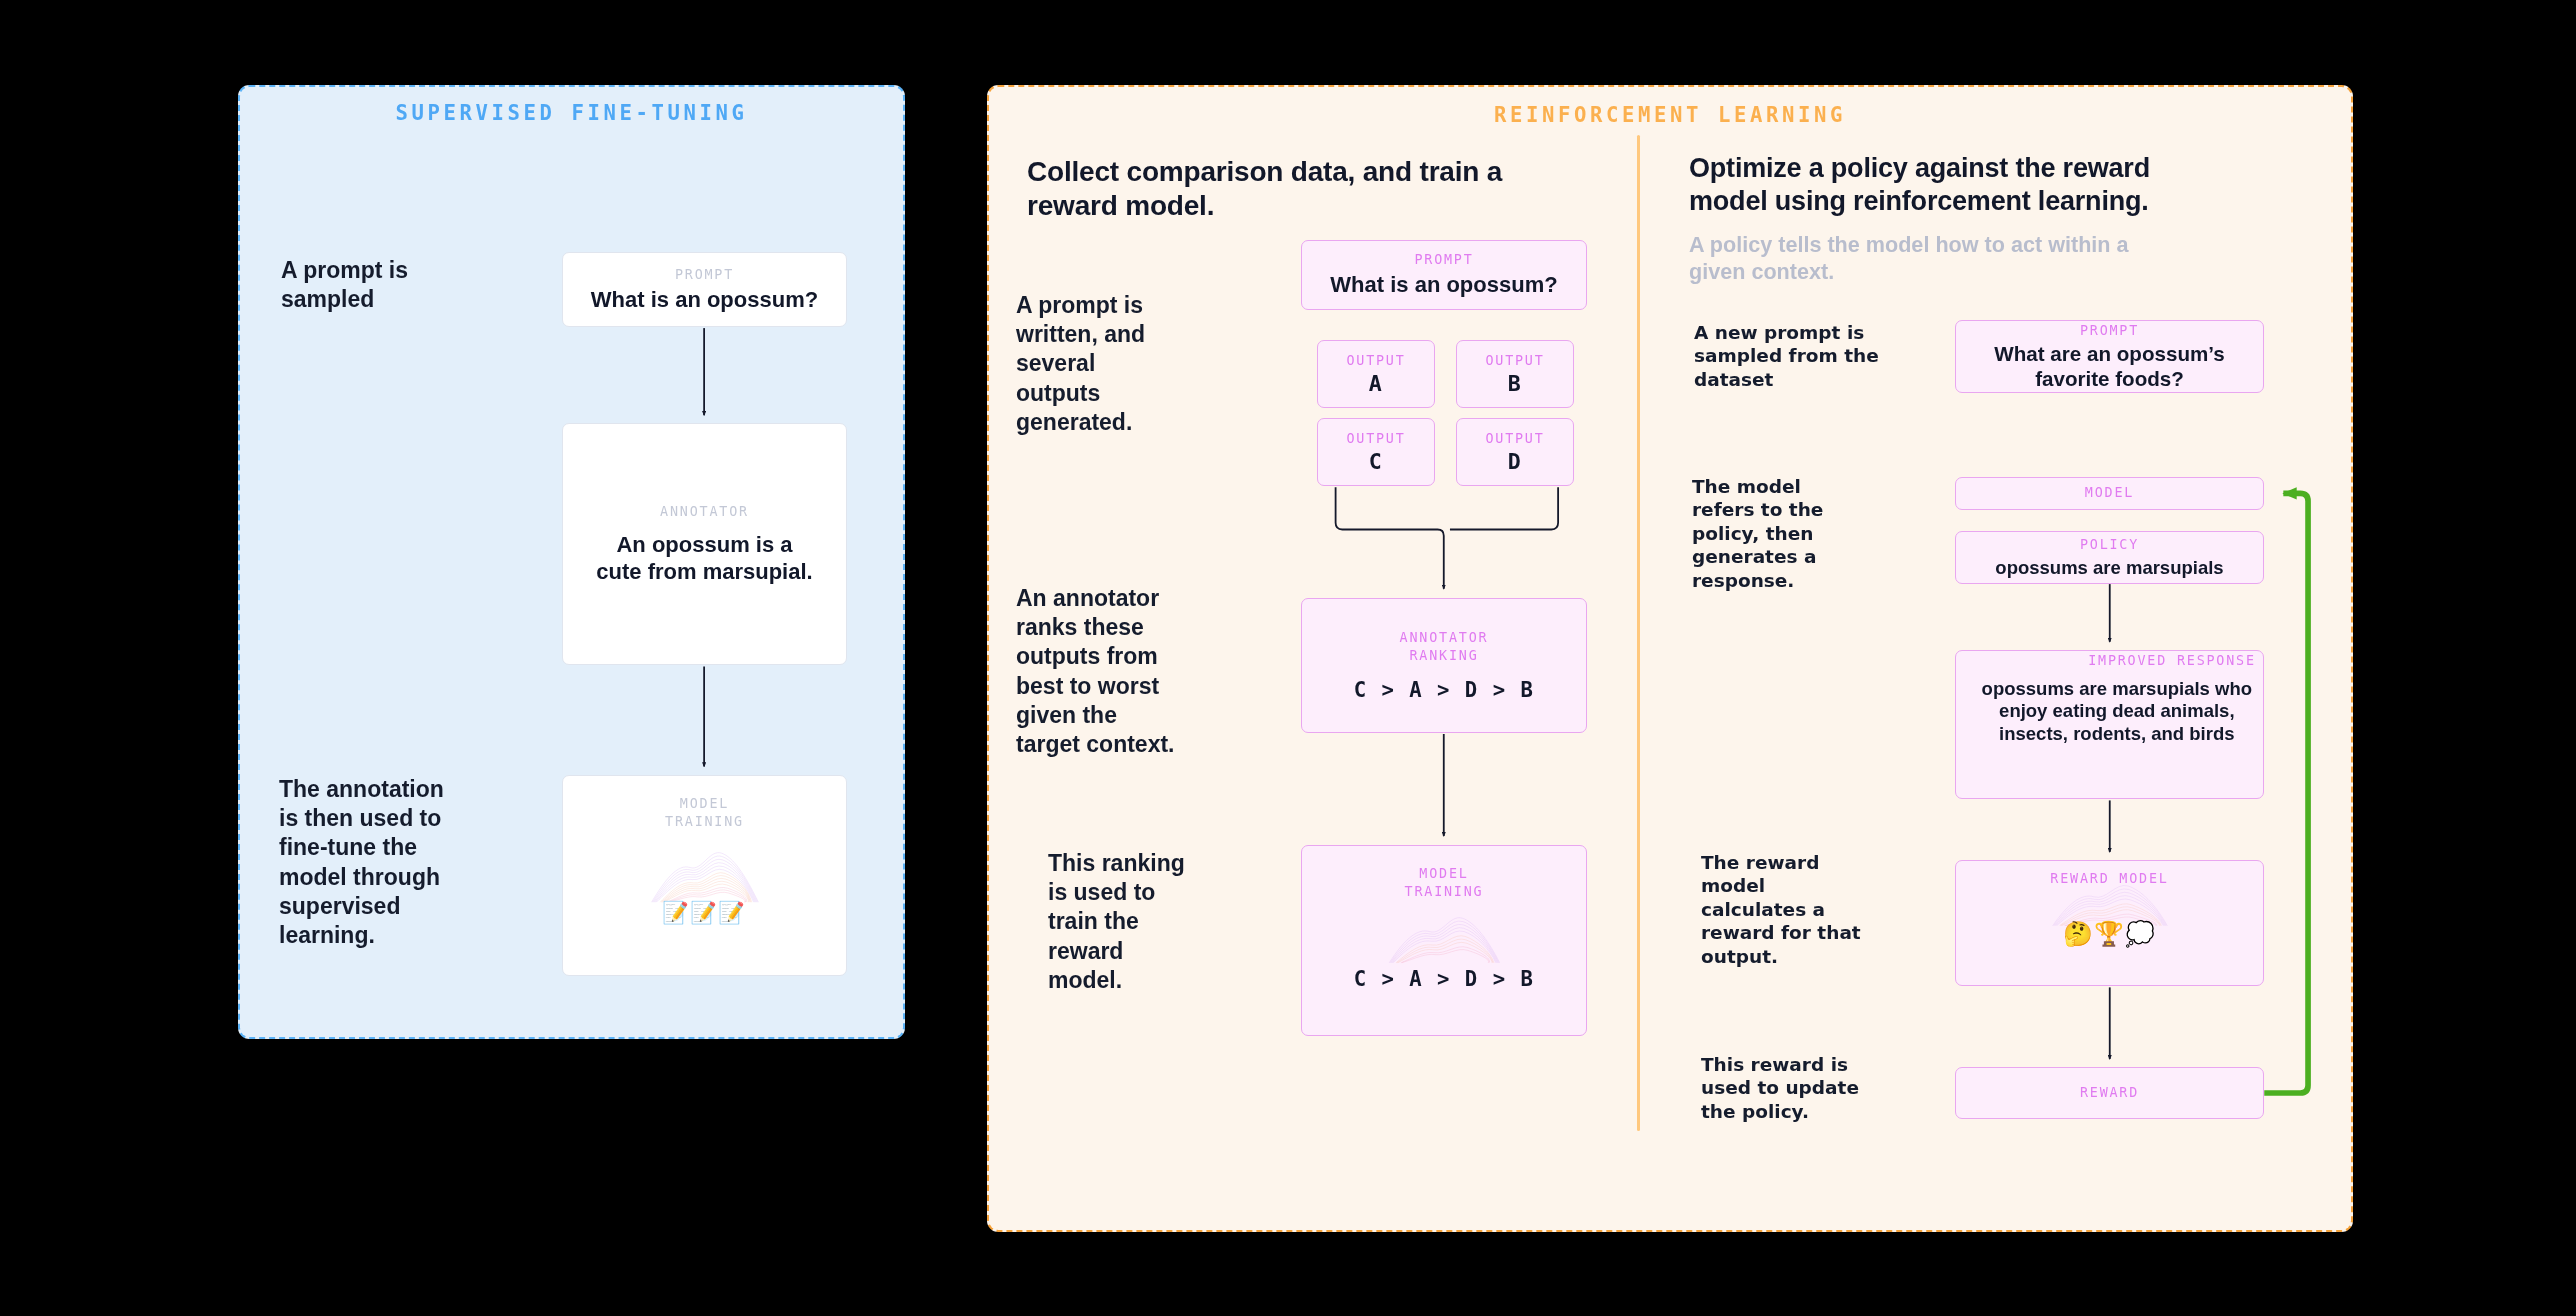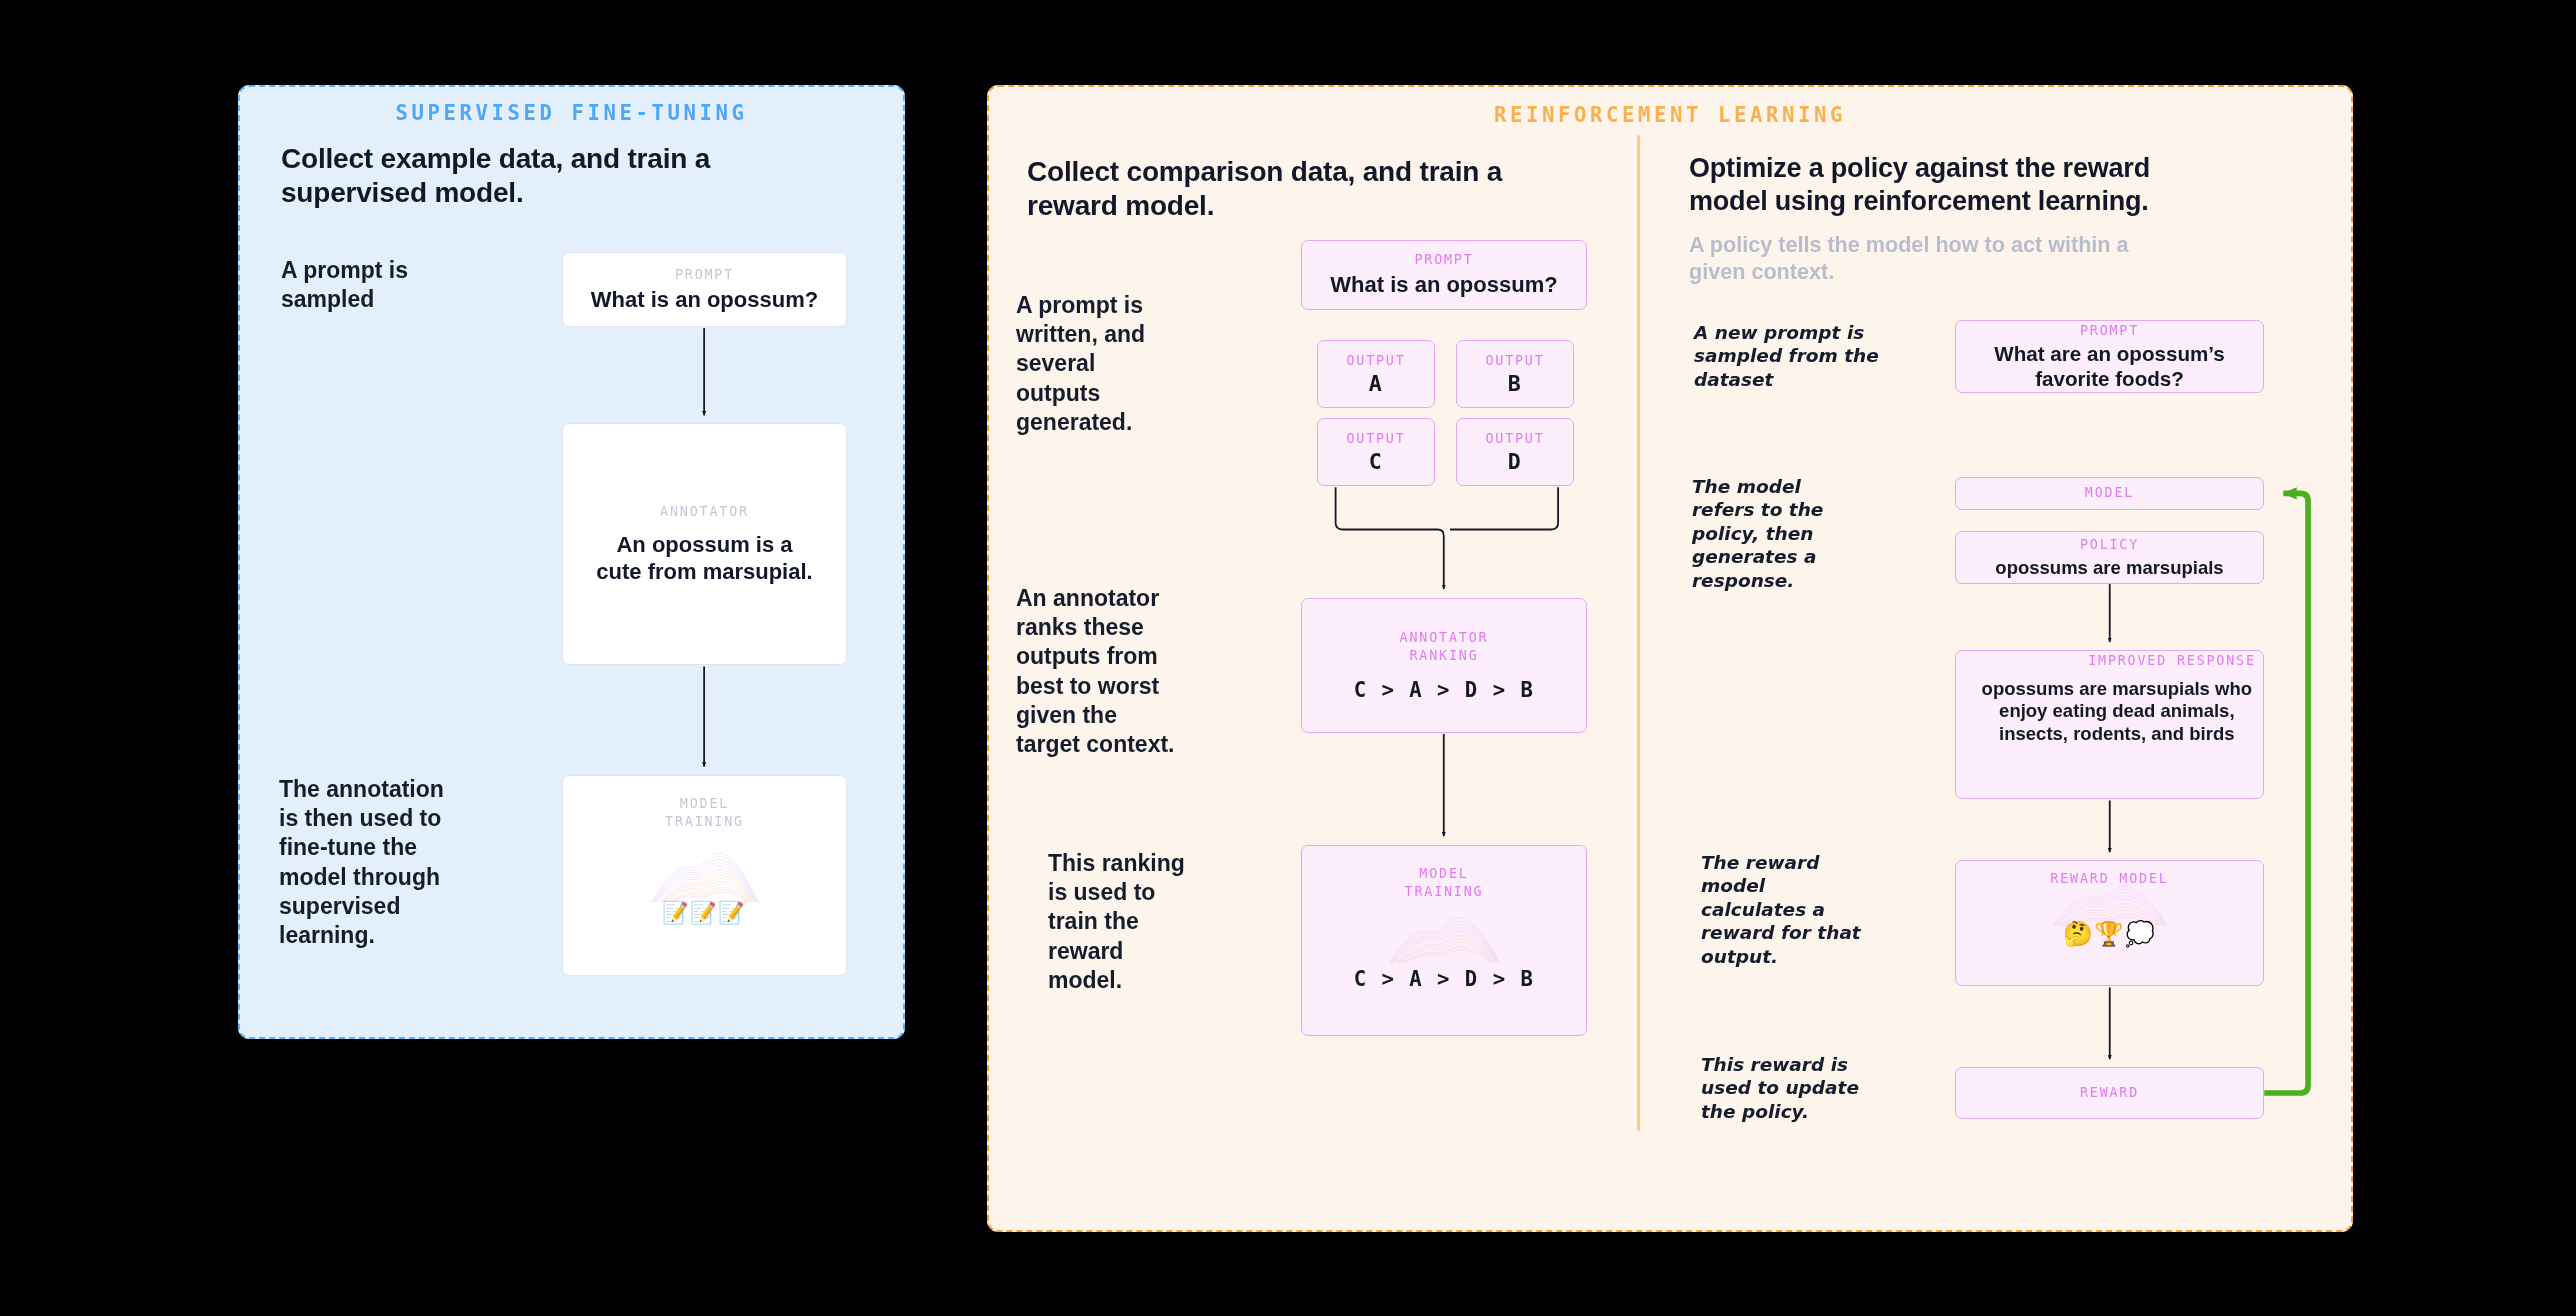--- a/index.html
+++ b/index.html
@@ -55,21 +55,21 @@
   }
   .sub-text {
     position: absolute;
     color: #b8bdcd;
     font-weight: 600;
     line-height: 1.27;
   }
   
   .cond { font-family: "Liberation Sans Narrow","Liberation Sans", sans-serif; font-stretch: condensed; }
   
-  .wide { font-family: "DejaVu Sans", sans-serif; font-style: italic; }
+  .wide { font-family: "DejaVu Sans", sans-serif; }
 
   
   .card {
     position: absolute;
     border-radius: 7px;
     display: flex; flex-direction: column;
     align-items: center; justify-content: flex-start;
     text-align: center;
     padding: 8.2px 7.2px;
   }
@@ -109,21 +109,20 @@
 </style>
 </head>
 <body>
 
 <div class="stage">
 
   <div class="panel" id="sft-panel">
     <div class="panel-title" id="sft-title">SUPERVISED FINE-TUNING</div>
   </div>
 
-  <div class="h2 cond" style="left:281px; top:142px; width:489px; font-size:28px;">Collect example data, and train a supervised model.</div>
 
   <div class="body-text cond" style="left:281px; top:256px; width:155px; font-size:23px;">A prompt is sampled</div>
   <div class="body-text cond" style="left:279px; top:775px; width:175px; font-size:23px;">The annotation is then used to fine-tune the model through supervised learning.</div>
 
   <div class="card card-white" style="left:562px; top:252px; width:285px; height:75px; justify-content:center; gap:3.1px;">
     <div class="card-label label-grey">PROMPT</div>
     <div class="card-value" style="font-size:22px;">What is an opossum?</div>
   </div>
 
   <div class="card card-white" style="left:562px; top:423px; width:285px; height:242px; justify-content:center; gap:11.3px;">

